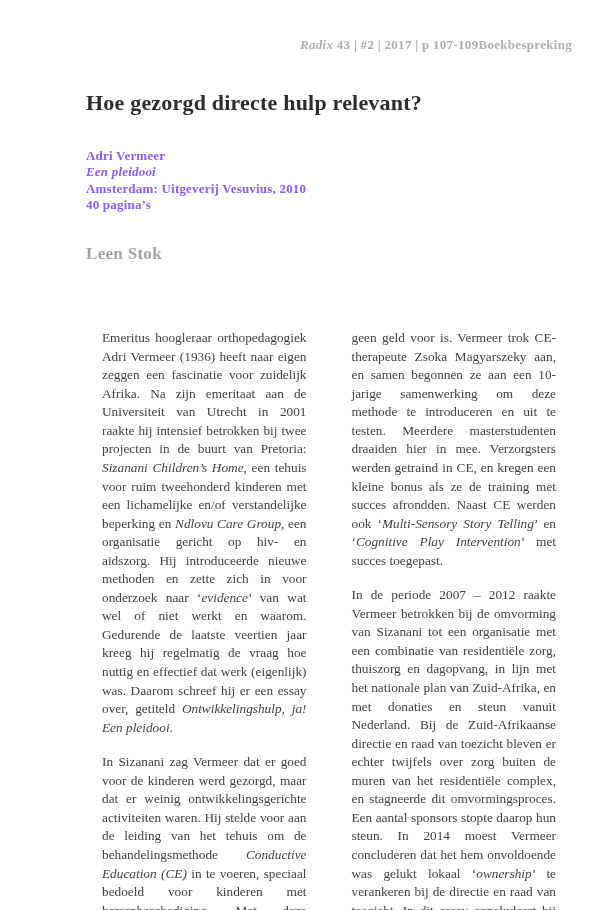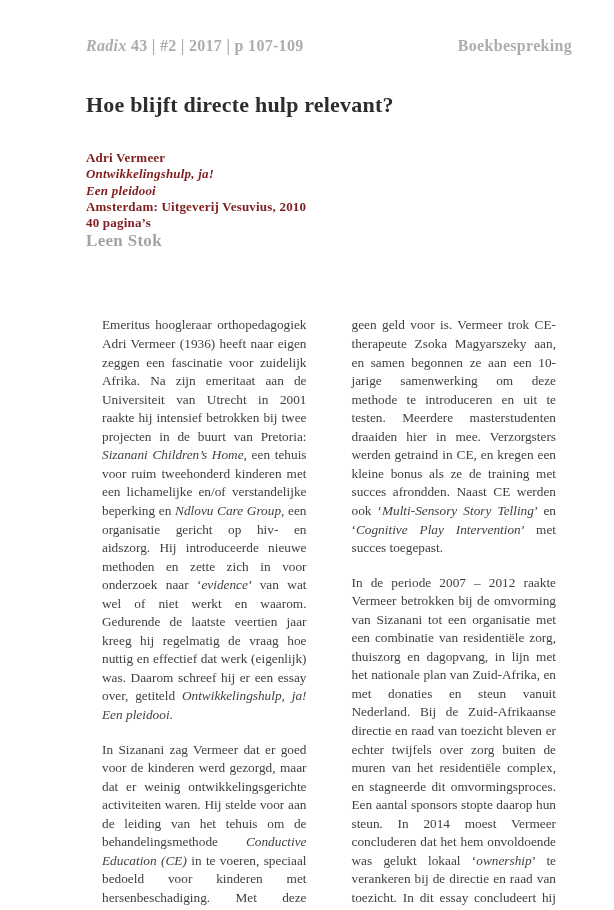--- a/index.html
+++ b/index.html
@@ -11,45 +11,46 @@
     font-family: "Liberation Serif", serif;
     overflow: hidden;
   }
   .page {
     width: 614px;
     height: 910px;
     padding: 37px 42px 0 86px;
   }
   .page-header {
     display: flex;
-    justify-content: space-between;
+    justify-content: flex-end;
     align-items: baseline;
-    font-size: 16px;
+    font-size: 13px;
     font-weight: bold;
     color: #adadad;
     letter-spacing: 0.3px;
   }
   .journal-name { font-style: italic; }
   .article-title {
     margin-top: 37px;
     font-size: 22px;
     font-weight: bold;
     color: #2d2d2d;
     letter-spacing: 0.2px;
   }
   .book-info {
     margin-top: 32px;
     font-size: 13px;
     font-weight: bold;
-    color: #7f1d1d;
+    color: #8b5cf6;
     line-height: 16.3px;
     letter-spacing: 0.2px;
   }
   .book-info .italic { font-style: italic; }
   .reviewer {
+    margin-top: 31px;
     font-size: 17px;
     font-weight: bold;
     color: #a3a3a3;
     letter-spacing: 0.3px;
   }
   .body-cols {
     margin-top: 49px;
     display: flex;
     gap: 13px;
   }
@@ -68,25 +69,24 @@
 
 <div class="page">
 
   <div class="page-header">
     <div>
       <span class="journal-name">Radix</span><span> 43 | #2 | 2017 | p 107-109</span>
     </div>
     <div>Boekbespreking</div>
   </div>
 
-  <h1 class="article-title">Hoe blijft directe hulp relevant?</h1>
+  <h1 class="article-title">Hoe gezorgd directe hulp relevant?</h1>
 
   <div class="book-info">
     <div>Adri Vermeer</div>
-    <div class="italic">Ontwikkelingshulp, ja!</div>
     <div class="italic">Een pleidooi</div>
     <div>Amsterdam: Uitgeverij Vesuvius, 2010</div>
     <div>40 pagina’s</div>
   </div>
 
   <div class="reviewer">Leen Stok</div>
 
   <div class="body-cols">
     <div class="col">
       <p><span>Emeritus hoogleraar orthopedagogiek Adri Vermeer (1936) heeft naar eigen zeggen een fascinatie voor zuidelijk Afrika. Na zijn emeritaat aan de Universiteit van Utrecht in 2001 raakte hij intensief betrokken bij twee projecten in de buurt van Pretoria: </span><i>Sizanani Children’s Home</i><span>, een tehuis voor ruim tweehonderd kinderen met een lichamelijke en/of verstandelijke beperking en </span><i>Ndlovu Care Group</i><span>, een organisatie gericht op hiv- en aidszorg. Hij introduceerde nieuwe methoden en zette zich in voor onderzoek naar ‘</span><i>evidence</i><span>’ van wat wel of niet werkt en waarom. Gedurende de laatste veertien jaar kreeg hij regelmatig de vraag hoe nuttig en effectief dat werk (eigenlijk) was. Daarom schreef hij er een essay over, getiteld </span><i>Ontwikkelingshulp, ja! Een pleidooi</i><span>.</span></p>

